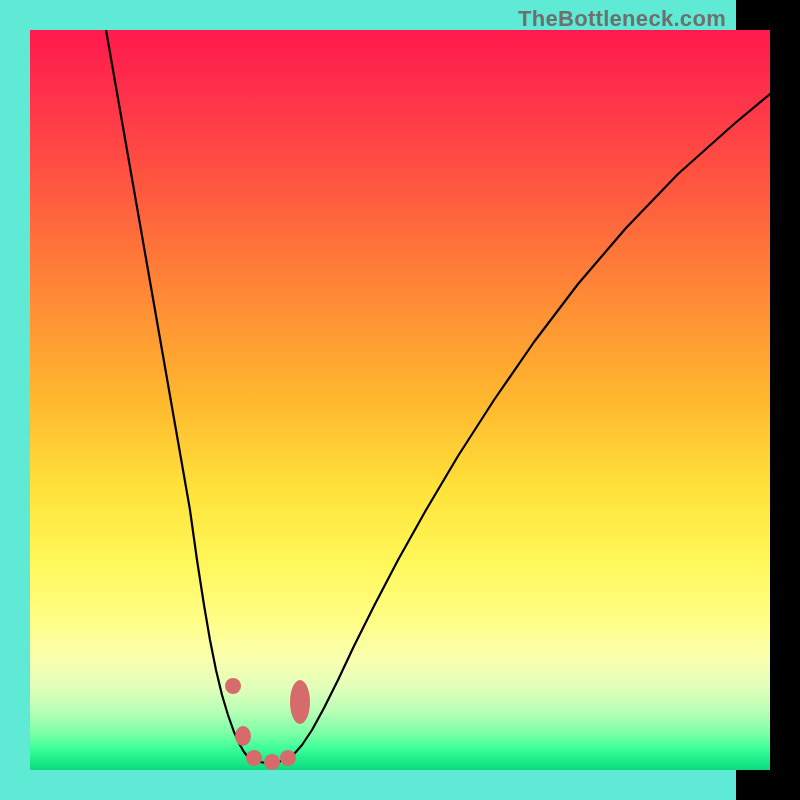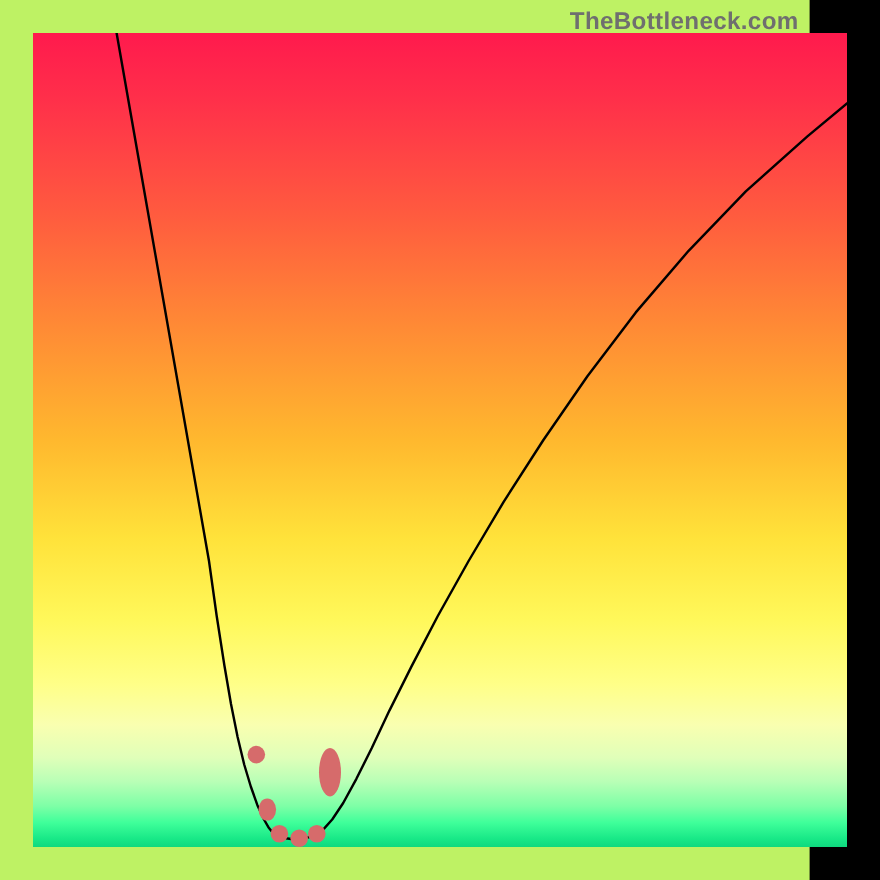--- a/index.html
+++ b/index.html
@@ -1,21 +1,21 @@
 <!DOCTYPE html>
 <html><head>
 <meta charset="utf-8">
 <style>
   * { margin: 0; padding: 0; box-sizing: border-box; }
   html, body { width: 800px; height: 800px; overflow: hidden; background: #000; }
   .frame {
     position: relative;
     width: 736px;
     height: 800px;
-    background: #bef264;
+    background: #5eead4;
   }
   .attribution {
     position: absolute;
     top: 6px;
     right: 10px;
     font-family: Arial, Helvetica, sans-serif;
     font-size: 22px;
     font-weight: 600;
     color: #6f6f6f;
     letter-spacing: 0.3px;

